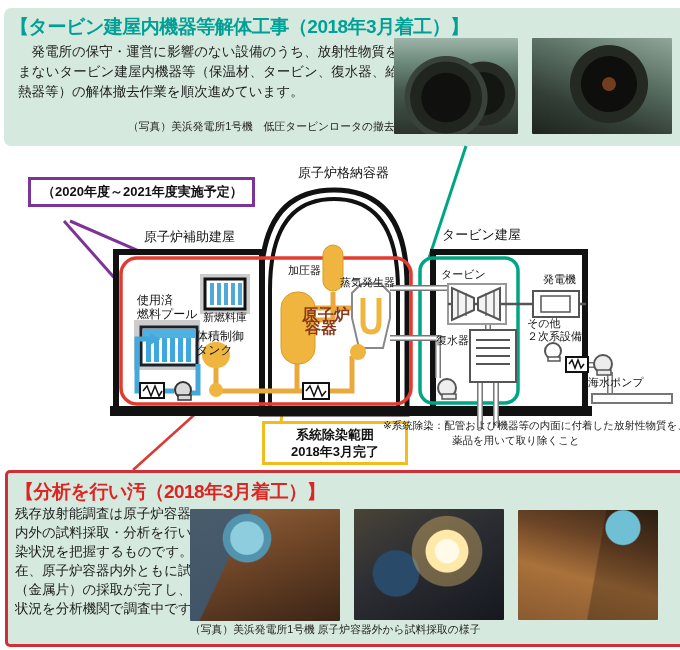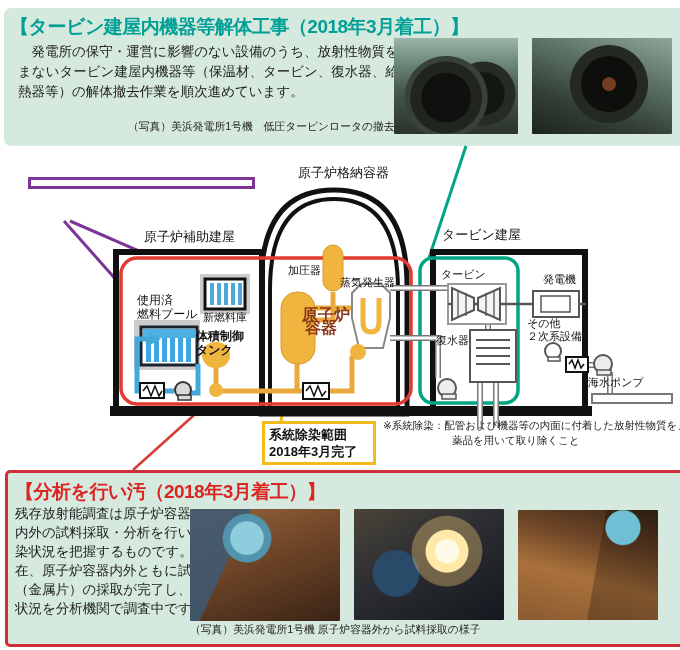--- a/index.html
+++ b/index.html
@@ -27,22 +27,22 @@
   .lab13{font-size:13px;}
   .lab12{font-size:12px;}
   .lab11{font-size:11px;}
   .callout{
     position:absolute;background:#fff;border:3px solid #7c3596;
     font-size:13px;font-weight:bold;color:#111;line-height:18px;white-space:nowrap;
     padding:3px 8px 3px 11px;
   }
   .decon-box{
     position:absolute;background:#fff;border:3px solid #f0bd1c;
-    font-size:13px;font-weight:bold;color:#111;line-height:17px;
-    padding:2px 4px;white-space:nowrap;
+    font-size:13px;font-weight:bold;color:#111;line-height:17px;text-align:center;
+    padding:2px 20px;white-space:nowrap;
   }
   .note{position:absolute;font-size:10.5px;color:#222;white-space:nowrap;}
   .rv-label{
     position:absolute;font-size:16px;font-weight:bold;color:#8a3a1b;
     text-align:center;line-height:12.5px;white-space:nowrap;margin-left:23px;
   }
   
   .ph-rotor1{background:
     radial-gradient(circle at 42% 62%, #10100e 0 26%, #20251f 27% 38%, #39423a 39% 44%, transparent 45%),
     radial-gradient(circle at 72% 58%, #141612 0 20%, #262b24 21% 30%, transparent 31%),
@@ -196,32 +196,33 @@
   <rect x="548" y="357" width="12" height="4" fill="#fff" stroke="#555" stroke-width="1.5"></rect>
 
   <rect x="566" y="357" width="22" height="15" fill="#fff" stroke="#111" stroke-width="2"></rect>
   <polyline points="569,364 572,360 575,368 578,360 581,368 584,364" fill="none" stroke="#111" stroke-width="1.5"></polyline>
   <circle cx="603" cy="364" r="9" fill="#ececec" stroke="#555" stroke-width="2"></circle>
   <rect x="597" y="370" width="14" height="5" fill="#ececec" stroke="#555" stroke-width="1.5"></rect>
   <rect x="592" y="394" width="80" height="9" fill="#ffffff" stroke="#777" stroke-width="2"></rect>
 </svg>
 
 <div class="callout" style="left:28px;top:177px;width:202px;">
+  <div>（2020年度～2021年度実施予定）</div>
 </div>
 
 <div class="dlabel lab13" style="left:298px;top:165px;">原子炉格納容器</div>
 <div class="dlabel lab13" style="left:144px;top:229px;">原子炉補助建屋</div>
 <div class="dlabel lab13" style="left:442px;top:227px;">タービン建屋</div>
 
 <div class="dlabel lab12" style="left:137px;top:293px;">
   <div>使用済</div>
   <div>燃料プール</div>
 </div>
 <div class="dlabel lab11" style="left:203px;top:311px;">新燃料庫</div>
-<div class="dlabel lab12" style="left:196px;top:329px;font-weight:bold;">
+<div class="dlabel lab12" style="left:196px;top:329px;">
   <div>体積制御</div>
   <div>タンク</div>
 </div>
 <div class="dlabel lab11" style="left:288px;top:264px;">加圧器</div>
 <div class="dlabel lab11" style="left:340px;top:276px;">蒸気発生器</div>
 <div class="rv-label" style="left:279px;top:309px;width:38px;">
   <div>原子炉</div>
   <div>容器</div>
 </div>
 <div class="dlabel lab11" style="left:441px;top:268px;">タービン</div>

